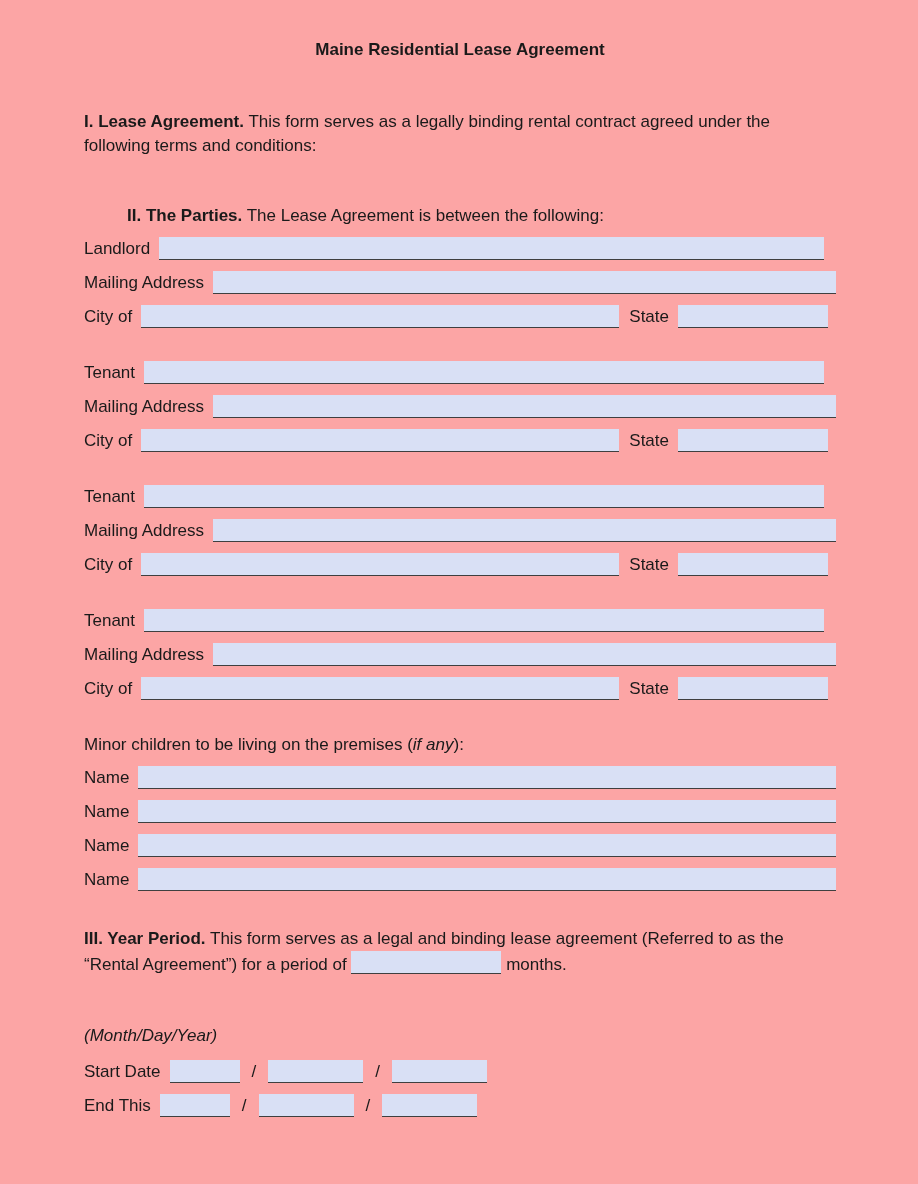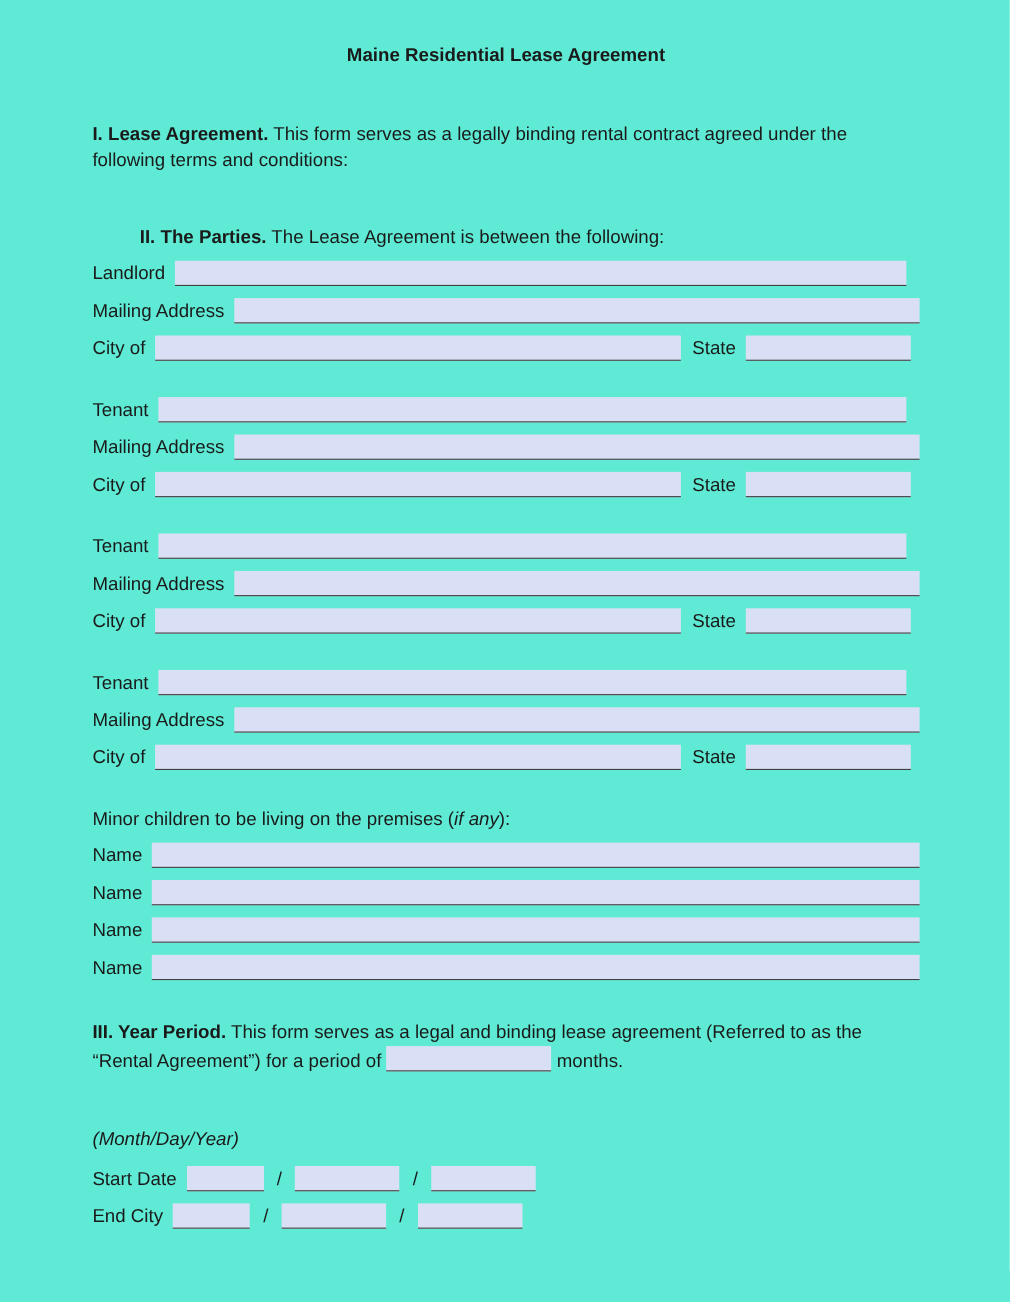--- a/index.html
+++ b/index.html
@@ -6,21 +6,21 @@
   html, body { background: #ffffff; }
   body {
     width: 918px;
     font-family: "Liberation Sans", sans-serif;
     color: var(--text, #1a1a1a);
   }
   .page {
     width: 918px;
     min-height: 1184px;
     padding: 40px 82px 30px 84px;
-    background: #5eead4;
+    background: #fca5a5;
   }
   .title {
     font-size: 17px;
     font-weight: bold;
     text-align: center;
     margin-bottom: 50px;
   }
   .para {
     font-size: 17px;
     line-height: 24px;
@@ -185,21 +185,21 @@
   <div class="row date-row">
     <span class="label">Start Date</span>
     <input type="text" class="field w-sm" style="">
     <span class="slash">/</span>
     <input type="text" class="field w-md" style="">
     <span class="slash">/</span>
     <input type="text" class="field w-md" style="">
   </div>
 
   <div class="row date-row">
-    <span class="label">End City</span>
+    <span class="label">End This</span>
     <input type="text" class="field w-sm" style="">
     <span class="slash">/</span>
     <input type="text" class="field w-md" style="">
     <span class="slash">/</span>
     <input type="text" class="field w-md" style="">
   </div>
 
 </div>
 
 </body></html>

